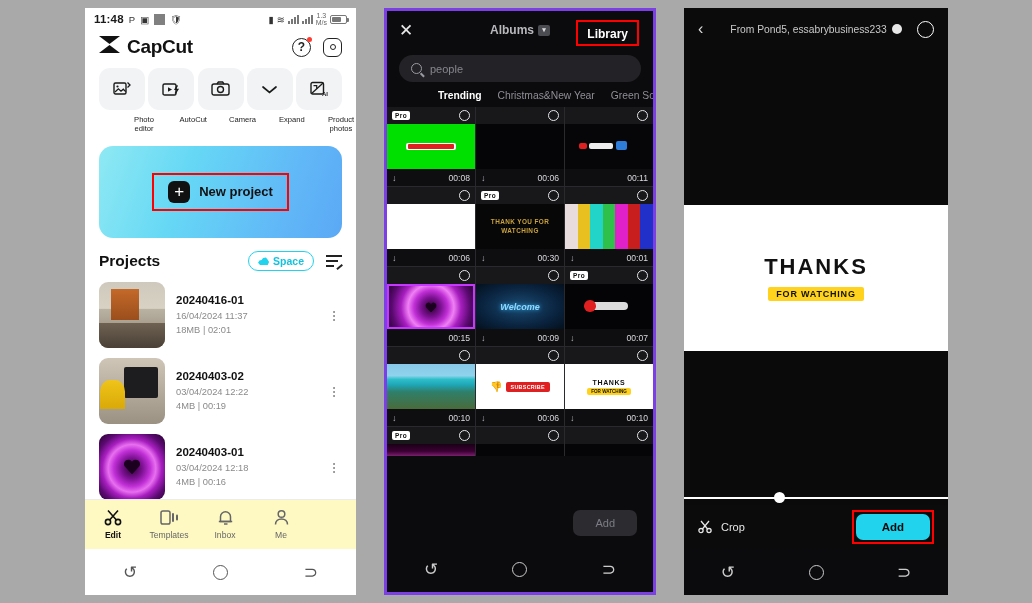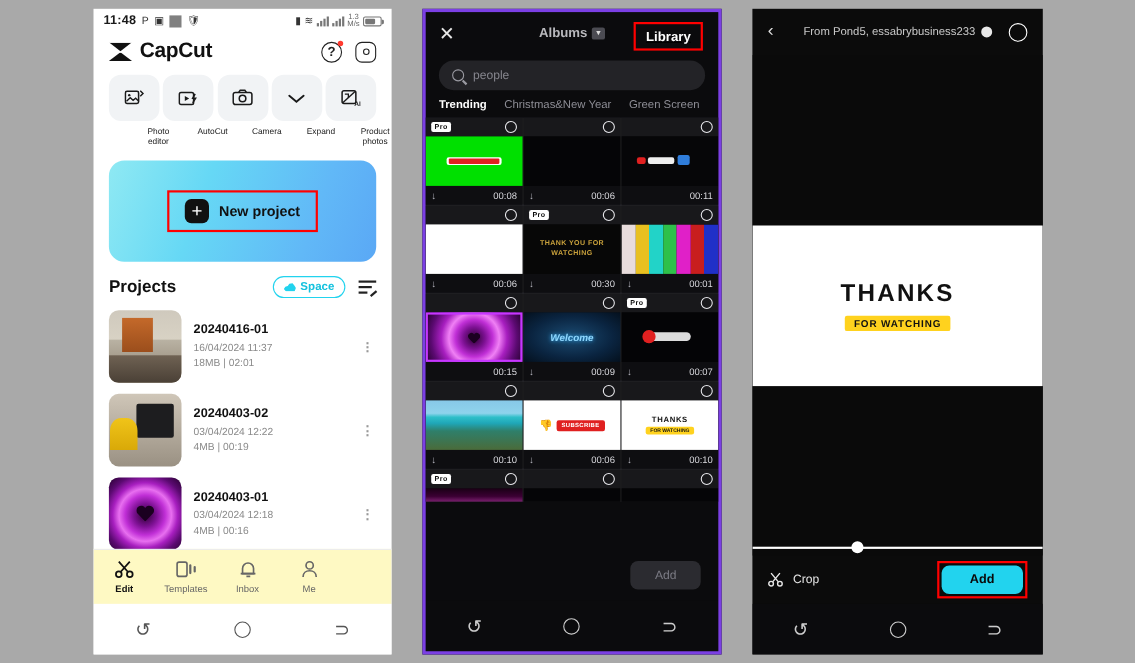--- a/index.html
+++ b/index.html
@@ -37,21 +37,21 @@
           position: relative; }
   .batt:after { content:""; position:absolute; right:-3px; top:2.5px;
           width:2px; height:4px; background:#777; border-radius:0 1px 1px 0; }
   .batt i { position:absolute; left:1px; top:1px; bottom:1px; width: 62%;
           background:#777; border-radius:1px; display:block; }
 
   .brandrow {
     display: flex; align-items: center; justify-content: space-between;
     padding: 6px 14px 4px 14px;
   }
-  .brand { display: flex; align-items: center; gap: 7px; }
+  .brand { display: flex; align-items: flex-start; gap: 7px; }
   .brand-name { font-size: 19px; font-weight: 700; color: #111; letter-spacing: -0.3px; }
   .brand-ic { width: 21px; height: 17px; position: relative; }
   .brand-ic:before, .brand-ic:after {
     content:""; position:absolute; left:0; width:21px; height:8px; background:#111;
   }
   .brand-ic:before { top:0; clip-path: polygon(0 0,100% 0,50% 100%); }
   .brand-ic:after  { bottom:0; clip-path: polygon(50% 0,100% 100%,0 100%); }
   .brand-actions { display: flex; align-items: center; gap: 12px; }
   .circ-ic { width: 19px; height: 19px; border: 1.6px solid #222; border-radius: 50%;
     display:flex; align-items:center; justify-content:center; font-size:12px;
@@ -161,21 +161,21 @@
   .lib-library span { font-size: 12px; color:#fff; font-weight:700; }
 
   .searchbar { margin: 6px 12px 0 12px; height: 27px; background:#232327;
     border-radius: 14px; display:flex; align-items:center; gap:8px; padding: 0 12px; }
   .mag { width:11px; height:11px; border:1.6px solid #9a9aa2; border-radius:50%;
     position:relative; flex:none; }
   .mag:after { content:""; position:absolute; right:-4px; bottom:-3px; width:5px;
     height:1.6px; background:#9a9aa2; transform: rotate(45deg); }
   .search-ph { font-size: 11px; color:#86868e; }
 
-  .lib-tabs { display:flex; align-items:center; gap: 16px; padding: 8px 12px 6px 12px; }
+  .lib-tabs { display:flex; align-items:center; gap: 16px; padding: 8px 12px 6px 12px; margin-left: 39px; }
   .lib-tab { font-size: 10.3px; color:#8e8e96; white-space:nowrap; }
   .lib-tab.active { color:#fff; font-weight:700; }
 
   .grid { display:grid; grid-template-columns: repeat(3, 1fr); gap: 1px;
     background:#2a2a2e; }
   .cell { background:#0e0e11; }
   .cell-head { height: 17px; display:flex; align-items:center;
     justify-content: space-between; padding: 0 5px; background:#18181b; }
   .pro { font-size: 6.5px; font-weight:700; color:#111; background:#fff;
     border-radius:2px; padding: 1px 3px; letter-spacing:.4px; }

